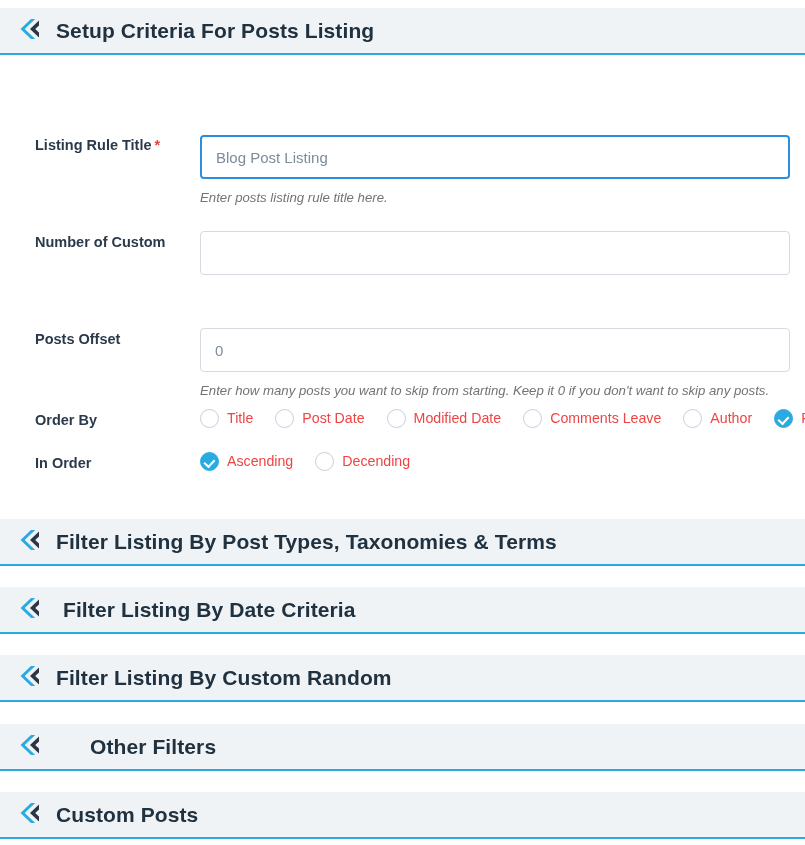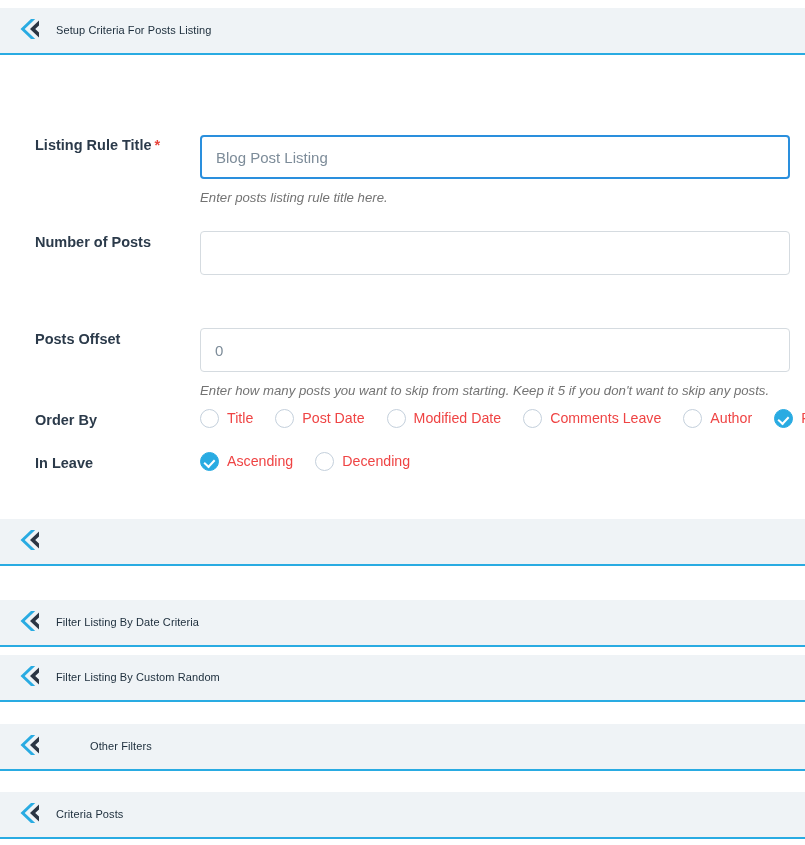--- a/index.html
+++ b/index.html
@@ -28,22 +28,22 @@
     display: flex;
     align-items: center;
   }
   .section-header .chev-icon {
     margin-left: 16px;
     margin-right: 12px;
     flex: 0 0 auto;
     display: block;
   }
   .section-header .section-title {
-    font-size: 11px;
-    font-weight: normal;
+    font-size: 21px;
+    font-weight: bold;
     color: #20313f;
     letter-spacing: 0.1px;
     line-height: 1;
     white-space: nowrap;
   }
 
   
   .form-body {
     position: absolute;
     left: 0;
@@ -170,31 +170,31 @@
     <div class="field-label" style="top:48px;">
       <span>Listing Rule Title</span><span class="req-star">*</span>
     </div>
     <div class="field-control" style="top:46px;">
       <input class="text-input focused" type="text" placeholder="Blog Post Listing" value="" style="">
       <div class="help-text">Enter posts listing rule title here.</div>
     </div>
   </div>
 
   <div class="field-row" style="top:137px;">
-    <div class="field-label" style="top:48px;">Number of Posts</div>
+    <div class="field-label" style="top:48px;">Number of Custom</div>
     <div class="field-control" style="top:45px;">
       <input class="text-input" type="text" placeholder="" value="" style="">
     </div>
   </div>
 
   <div class="field-row" style="top:234px;">
     <div class="field-label" style="top:48px;">Posts Offset</div>
     <div class="field-control" style="top:45px;">
       <input class="text-input" type="text" placeholder="0" value="" style="">
-      <div class="help-text">Enter how many posts you want to skip from starting. Keep it 5 if you don't want to skip any posts.</div>
+      <div class="help-text">Enter how many posts you want to skip from starting. Keep it 0 if you don't want to skip any posts.</div>
     </div>
   </div>
 
   <div class="field-row" style="top:360px;">
     <div class="field-label" style="top:3px;text-align:center;">Order By</div>
     <div class="radio-group" style="top:0px;" id="order-by-group">
         <div class="radio-option">
           <span class="radio-circle"></span>
           <span class="radio-label">Title</span>
         </div>
@@ -215,21 +215,21 @@
           <span class="radio-label">Author</span>
         </div>
         <div class="radio-option">
           <span class="radio-circle checked"></span>
           <span class="radio-label">Random</span>
         </div>
       </div>
   </div>
 
   <div class="field-row" style="top:403px;">
-    <div class="field-label" style="top:3px;">In Leave</div>
+    <div class="field-label" style="top:3px;">In Order</div>
     <div class="radio-group" style="top:0px;" id="in-order-group">
         <div class="radio-option">
           <span class="radio-circle checked"></span>
           <span class="radio-label">Ascending</span>
         </div>
         <div class="radio-option">
           <span class="radio-circle"></span>
           <span class="radio-label">Decending</span>
         </div>
       </div>
@@ -237,23 +237,24 @@
 
 </div>
 
 <div class="section-header" style="top:519px;">
   <span class="chev-icon">
     <svg width="28" height="28" viewBox="0 0 28 28">
       <path d="M15 4 L4.5 14 L15 24 L19.2 24 L8.7 14 L19.2 4 Z" fill="#29abe2"></path>
       <path d="M23 5.5 L14 14 L23 22.5 L23 17.6 L19.2 14 L23 10.4 Z" fill="#2b3543"></path>
     </svg>
   </span>
-</div>
-
-<div class="section-header" style="top:600px;">
+  <span class="section-title">Filter Listing By Post Types, Taxonomies &amp; Terms</span>
+</div>
+
+<div class="section-header" style="top:587px;gap:7px;">
   <span class="chev-icon">
     <svg width="28" height="28" viewBox="0 0 28 28">
       <path d="M15 4 L4.5 14 L15 24 L19.2 24 L8.7 14 L19.2 4 Z" fill="#29abe2"></path>
       <path d="M23 5.5 L14 14 L23 22.5 L23 17.6 L19.2 14 L23 10.4 Z" fill="#2b3543"></path>
     </svg>
   </span>
   <span class="section-title">Filter Listing By Date Criteria</span>
 </div>
 
 <div class="section-header" style="top:655px;">
@@ -276,14 +277,14 @@
   <span class="section-title">Other Filters</span>
 </div>
 
 <div class="section-header" style="top:792px;">
   <span class="chev-icon">
     <svg width="28" height="28" viewBox="0 0 28 28">
       <path d="M15 4 L4.5 14 L15 24 L19.2 24 L8.7 14 L19.2 4 Z" fill="#29abe2"></path>
       <path d="M23 5.5 L14 14 L23 22.5 L23 17.6 L19.2 14 L23 10.4 Z" fill="#2b3543"></path>
     </svg>
   </span>
-  <span class="section-title">Criteria Posts</span>
+  <span class="section-title">Custom Posts</span>
 </div>
 
 </body></html>

